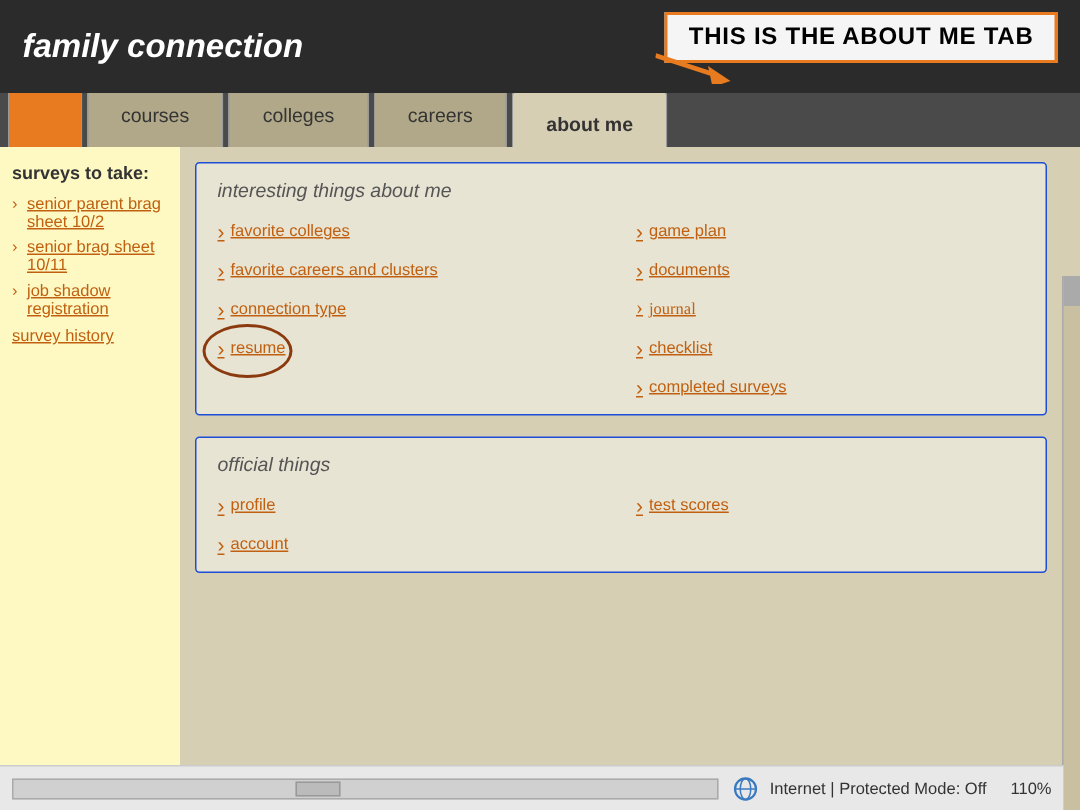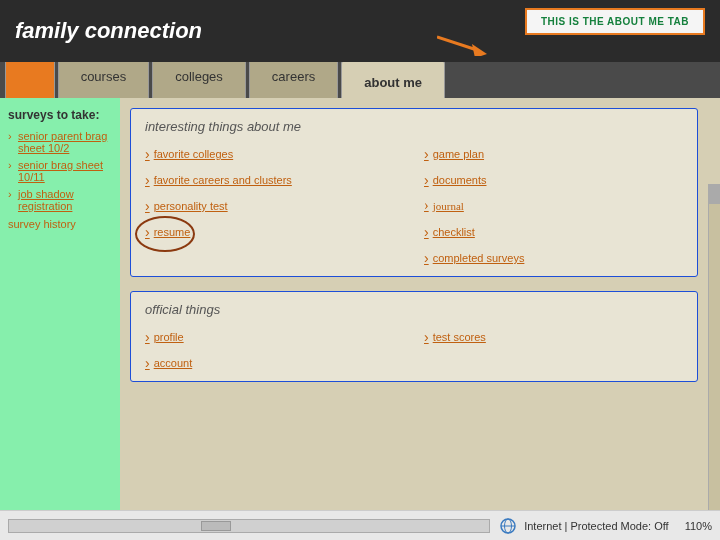--- a/index.html
+++ b/index.html
@@ -28,23 +28,23 @@
       font-weight: bold;
       font-style: italic;
     }
     #about-me-callout {
       position: absolute;
       right: 15px;
       top: 8px;
       background: #f5f5f5;
       border: 2px solid #e87a20;
       padding: 6px 14px;
-      font-size: 10px;
-      font-weight: bold;
-      color: #15803d;
+      font-size: 16px;
+      font-weight: bold;
+      color: #000000;
       letter-spacing: 0.5px;
     }
     .callout-arrow {
       position: absolute;
       right: 228px;
       top: 32px;
       width: 55px;
       height: 24px;
     }
 
@@ -85,21 +85,21 @@
     #content {
       display: flex;
       height: calc(540px - 86px - 30px);
       background: #d6cfb4;
     }
 
     
     #sidebar {
       width: 120px;
       padding: 10px 8px;
-      background: #86efac;
+      background: #fef9c3;
       flex-shrink: 0;
     }
     .sidebar-title {
       font-weight: bold;
       color: #333;
       margin-bottom: 8px;
       font-size: 12px;
     }
     .sidebar-link {
       display: block;
@@ -113,20 +113,21 @@
     }
     .sidebar-link::before {
       content: '›';
       position: absolute;
       left: 0;
       color: #c06010;
     }
     .sidebar-history {
       display: block;
       color: #c06010;
+      text-decoration: underline;
       font-size: 11px;
       margin-top: 6px;
       cursor: pointer;
     }
 
     
     #main-panel {
       flex: 1;
       padding: 10px;
       overflow-y: auto;
@@ -184,21 +185,21 @@
       width: 12px;
       height: calc(540px - 86px - 30px);
       background: #ccc;
     }
 
     
     #statusbar {
       position: absolute;
       bottom: 0;
       left: 0;
-      right: 0;
+      right: 11px;
       height: 30px;
       background: #e8e8e8;
       border-top: 1px solid #ccc;
       display: flex;
       align-items: center;
       padding: 0 8px;
       font-size: 11px;
       color: #333;
       gap: 10px;
     }
@@ -262,21 +263,21 @@
 
   <div id="main-panel">
 
     <div class="section-box">
       <div class="section-title">interesting things about me</div>
       <div class="links-grid">
 
         <div>
           <a class="content-link">favorite colleges</a>
           <a class="content-link" style="margin-top:10px;">favorite careers and clusters</a>
-          <a class="content-link" style="margin-top:10px;">personality test</a>
+          <a class="content-link" style="margin-top:10px;">connection type</a>
           <div style="margin-top:10px; position:relative; display:inline-block;">
             <div class="resume-circle"></div>
             <a class="content-link">resume</a>
           </div>
         </div>
 
         <div>
           <a class="content-link">game plan</a>
           <a class="content-link" style="margin-top:10px;">documents</a>
           <a class="content-link" style="margin-top:10px;font-family:Liberation Serif, serif;">journal</a>

